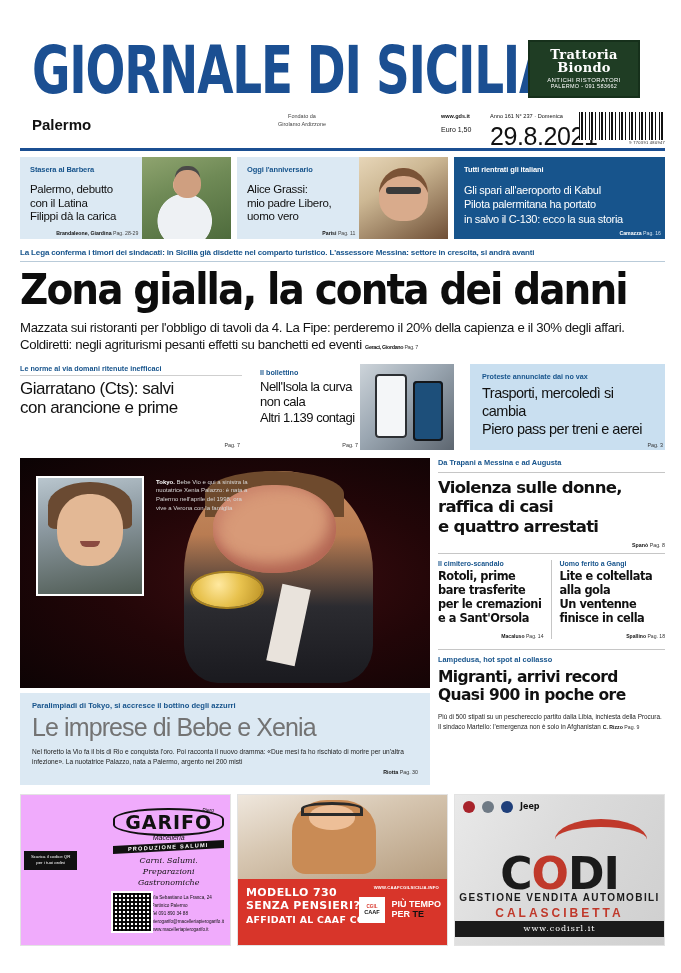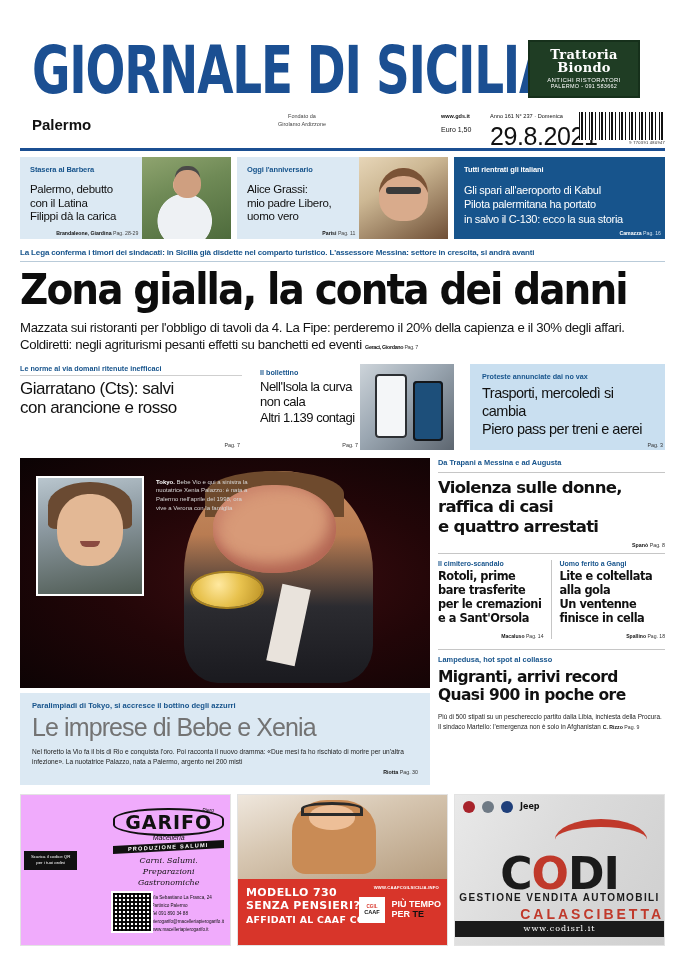--- a/index.html
+++ b/index.html
@@ -204,21 +204,21 @@
   .codi-brands{position:absolute;left:8px;top:6px;display:flex;gap:7px;align-items:center;}
   .codi-brands .bdot{width:12px;height:12px;border-radius:50%;}
   .codi-jeep{font-family:"DejaVu Sans",sans-serif;font-weight:bold;font-size:8px;color:#111;}
   .codi-car{position:absolute;left:48%;top:16%;width:44%;height:22%;
     border-top:8px solid #c0392b;border-radius:60% 60% 0 0;}
   .codi-word{position:absolute;left:0;right:0;top:38%;text-align:center;
     font-family:"DejaVu Sans",sans-serif;font-weight:bold;font-size:44px;letter-spacing:-1px;line-height:1;}
   .codi-word .k{color:#1b1b1b;}
   .codi-word .r{color:#c0392b;}
   .codi-sub{position:absolute;left:0;right:0;top:65%;text-align:center;font-size:10px;font-weight:bold;color:#1b1b1b;letter-spacing:1.4px;}
-  .codi-city{position:absolute;left:0;right:0;top:74%;text-align:right;font-size:14px;font-weight:bold;color:#c0392b;letter-spacing:3px;}
+  .codi-city{position:absolute;left:0;right:0;top:74%;text-align:center;font-size:12px;font-weight:bold;color:#c0392b;letter-spacing:3px;}
   .codi-urlbar{position:absolute;left:0;right:0;bottom:8px;height:16px;background:#1b1b1b;
     display:flex;align-items:center;justify-content:center;}
   .codi-url{font-family:"DejaVu Serif",serif;font-size:8px;color:#ffffff;letter-spacing:1px;}
 </style>
 </head>
 <body>
 
 <div class="page">
   <div class="inner">
 
@@ -302,21 +302,21 @@
         </span>
       </div>
     </div>
 
     <div class="band">
 
       <div class="col c1">
         <div class="b-kicker">Le norme al via domani ritenute inefficaci</div>
         <div class="c1-rule"></div>
         <div class="b-title" style="white-space:pre-line;margin-top:3px">Giarratano (Cts): salvi
-con arancione e rosso</div>
+con arancione e prime</div>
         <div class="b-ref">Pag. 7</div>
       </div>
 
       <div class="col c2">
         <div class="txt2">
           <div class="b-kicker">Il bollettino</div>
           <div class="b-title" style="white-space:pre-line">Nell'Isola la curva
 non cala
 Altri 1.139 contagi</div>
           <div class="b-ref">Pag. 7</div>

